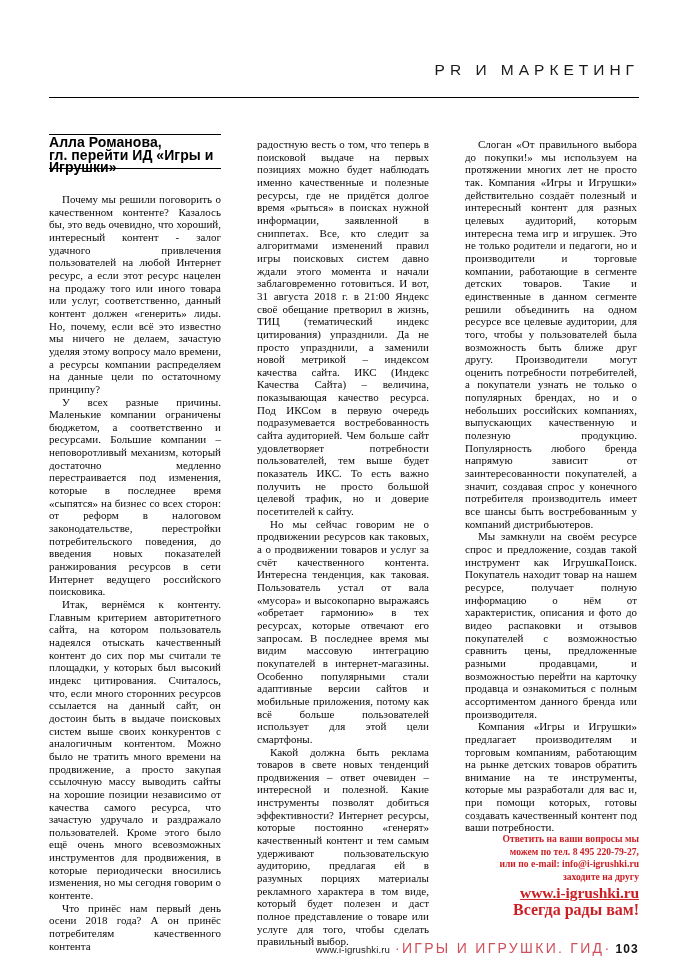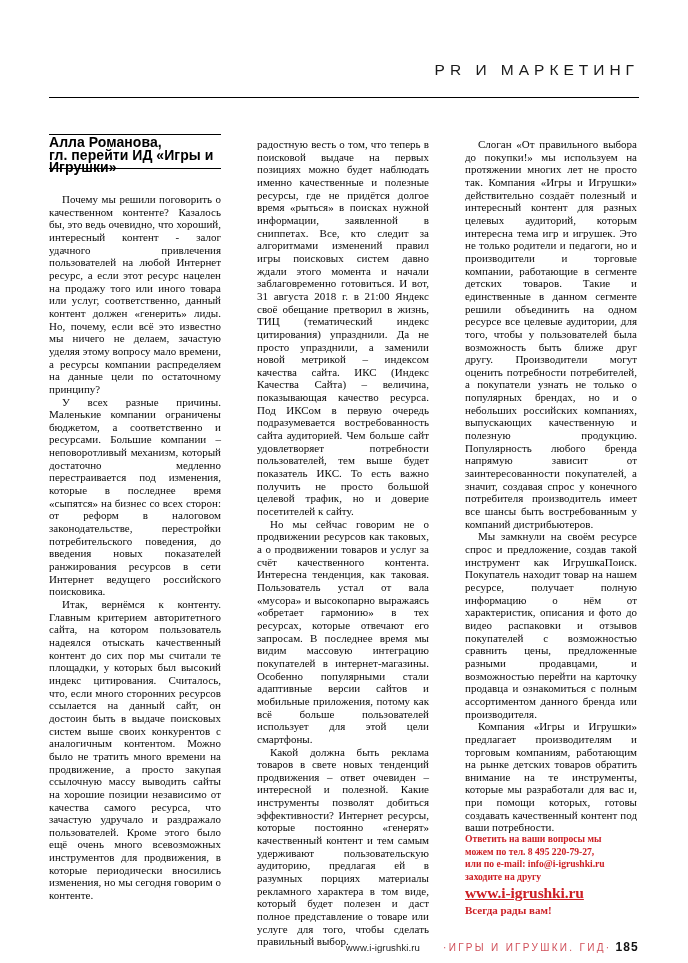--- a/index.html
+++ b/index.html
@@ -106,39 +106,39 @@
   .col p.bold {
     font-weight: normal;
   }
 
   
   .contact-box {
     position: absolute;
     left: 465px;
     top: 818px;
     width: 174px;
-    text-align: left;
+    text-align: right;
     color: #cc1f24;
     font-family: "Liberation Serif", serif;
     font-weight: bold;
     font-size: 9.6px;
     line-height: 12.6px;
   }
   .contact-line { display: block; }
   .contact-url {
     display: block;
     font-size: 15.5px;
     line-height: 18px;
     text-decoration: underline;
     letter-spacing: -0.1px;
     margin-top: 1px;
   }
   .contact-closing {
     display: block;
-    font-size: 11px;
+    font-size: 16px;
     line-height: 14px;
     margin-top: 1px;
   }
 
   
   .footer {
     position: absolute;
     left: 49px;
     top: 925px;
     width: 590px;
@@ -147,23 +147,23 @@
     font-family: "Liberation Sans", sans-serif;
     font-size: 10px;
   }
   .footer-url {
     color: #1a1a1a;
     font-size: 9.6px;
     letter-spacing: 0.1px;
   }
   .footer-brand {
     color: #d0505a;
-    font-size: 10px;
+    font-size: 14px;
     letter-spacing: 2.3px;
-    margin-left: 23px;
+    margin-left: 5px;
   }
   .footer-page {
     color: #111111;
     font-weight: bold;
     font-size: 12px;
     letter-spacing: 1.2px;
     margin-left: 4px;
   }
 </style>
 </head>
@@ -180,20 +180,21 @@
   <div class="byline">
     <div class="byline-line">Алла Романова,</div>
     <div class="byline-line">гл. перейти ИД «Игры и Игрушки»</div>
   </div>
   <div class="byline-rule-bottom"></div>
 
   <div class="col" id="col-1">
     <p>Почему мы решили поговорить о качественном контенте? Казалось бы, это ведь очевидно, что хороший, интересный контент - залог удачного привлечения пользователей на любой Интернет ресурс, а если этот ресурс нацелен на продажу того или иного товара или услуг, соответственно, данный контент должен «генерить» лиды. Но, почему, если всё это известно мы ничего не делаем, зачастую уделяя этому вопросу мало времени, а ресурсы компании распределяем на данные цели по остаточному принципу?</p>
     <p>У всех разные причины. Маленькие компании ограничены бюджетом, а соответственно и ресурсами. Большие компании – неповоротливый механизм, который достаточно медленно перестраивается под изменения, которые в последнее время «сыпятся» на бизнес со всех сторон: от реформ в налоговом законодательстве, перестройки потребительского поведения, до введения новых показателей ранжирования ресурсов в сети Интернет ведущего российского поисковика.</p>
     <p>Итак, вернёмся к контенту. Главным критерием авторитетного сайта, на котором пользователь надеялся отыскать качественный контент до сих пор мы считали те площадки, у которых был высокий индекс цитирования. Считалось, что, если много сторонних ресурсов ссылается на данный сайт, он достоин быть в выдаче поисковых систем выше своих конкурентов с аналогичным контентом. Можно было не тратить много времени на продвижение, а просто закупая ссылочную массу выводить сайты на хорошие позиции независимо от качества самого ресурса, что зачастую удручало и раздражало пользователей. Кроме этого было ещё очень много всевозможных инструментов для продвижения, в которые периодически вносились изменения, но мы сегодня говорим о контенте.</p>
+    <p>Что принёс нам первый день осени 2018 года? А он принёс потребителям качественного контента</p>
   </div>
 
   <div class="col" id="col-2">
     <p class="noindent">радостную весть о том, что теперь в поисковой выдаче на первых позициях можно будет наблюдать именно качественные и полезные ресурсы, где не придётся долгое время «рыться» в поисках нужной информации, заявленной в сниппетах. Все, кто следит за алгоритмами изменений правил игры поисковых систем давно ждали этого момента и начали заблаговременно готовиться. И вот, 31 августа 2018 г. в 21:00 Яндекс своё обещание претворил в жизнь, ТИЦ (тематический индекс цитирования) упразднили. Да не просто упразднили, а заменили новой метрикой – индексом качества сайта. ИКС (Индекс Качества Сайта) – величина, показывающая качество ресурса. Под ИКСом в первую очередь подразумевается востребованность сайта аудиторией. Чем больше сайт удовлетворяет потребности пользователей, тем выше будет показатель ИКС. То есть важно получить не просто большой целевой трафик, но и доверие посетителей к сайту.</p>
     <p>Но мы сейчас говорим не о продвижении ресурсов как таковых, а о продвижении товаров и услуг за счёт качественного контента. Интересна тенденция, как таковая. Пользователь устал от вала «мусора» и высокопарно выражаясь «обретает гармонию» в тех ресурсах, которые отвечают его запросам. В последнее время мы видим массовую интеграцию покупателей в интернет-магазины. Особенно популярными стали адаптивные версии сайтов и мобильные приложения, потому как всё больше пользователей использует для этой цели смартфоны.</p>
     <p>Какой должна быть реклама товаров в свете новых тенденций продвижения – ответ очевиден – интересной и полезной. Какие инструменты позволят добиться эффективности? Интернет ресурсы, которые постоянно «генерят» качественный контент и тем самым удерживают пользовательскую аудиторию, предлагая ей в разумных порциях материалы рекламного характера в том виде, который будет полезен и даст полное представление о товаре или услуге для того, чтобы сделать правильный выбор.</p>
   </div>
 
   <div class="col" id="col-3">
     <p>Слоган «От правильного выбора до покупки!» мы используем на протяжении многих лет не просто так. Компания «Игры и Игрушки» действительно создаёт полезный и интересный контент для разных целевых аудиторий, которым интересна тема игр и игрушек. Это не только родители и педагоги, но и производители и торговые компании, работающие в сегменте детских товаров. Такие и единственные в данном сегменте решили объединить на одном ресурсе все целевые аудитории, для того, чтобы у пользователей была возможность быть ближе друг другу. Производители могут оценить потребности потребителей, а покупатели узнать не только о популярных брендах, но и о небольших российских компаниях, выпускающих качественную и полезную продукцию. Популярность любого бренда напрямую зависит от заинтересованности покупателей, а значит, создавая спрос у конечного потребителя производитель имеет все шансы быть востребованным у компаний дистрибьютеров.</p>
@@ -204,16 +205,16 @@
   <div class="contact-box">
     <span class="contact-line">Ответить на ваши вопросы мы</span>
     <span class="contact-line">можем по тел. 8 495 220-79-27,</span>
     <span class="contact-line">или по e-mail: info@i-igrushki.ru</span>
     <span class="contact-line">заходите на другу</span>
     <span class="contact-url">www.i-igrushki.ru</span>
     <span class="contact-closing">Всегда рады вам!</span>
   </div>
 
   <div class="footer">
-    <span class="footer-url">www.i-igrushki.ru</span><span class="footer-brand">·ИГРЫ И ИГРУШКИ. ГИД·</span><span class="footer-page">185</span>
+    <span class="footer-url">www.i-igrushki.ru</span><span class="footer-brand">·ИГРЫ И ИГРУШКИ. ГИД·</span><span class="footer-page">103</span>
   </div>
 
 </div>
 
 </body></html>

